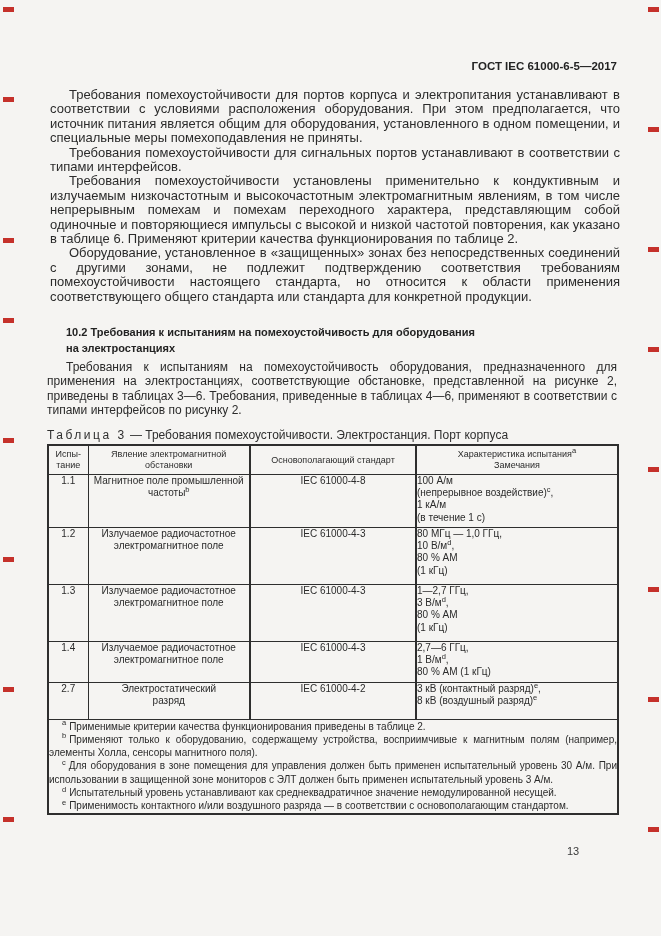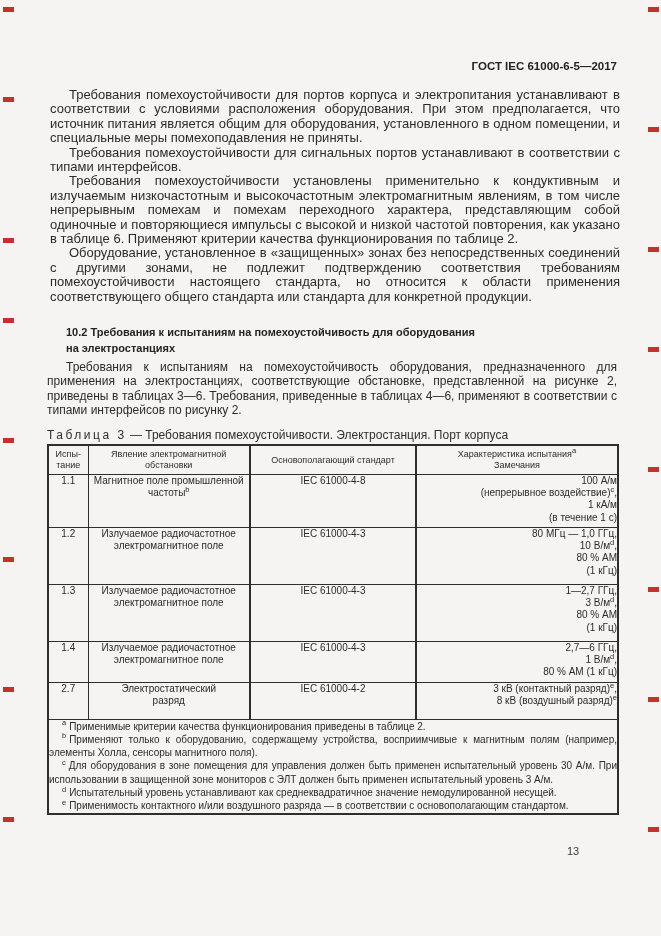--- a/index.html
+++ b/index.html
@@ -41,21 +41,21 @@
   }
   table.gost td,table.gost th{border:1px solid #2e2e2e;padding:0;}
   table.gost .bl{border-left:2px solid #2e2e2e;}
   tr.thead th{
     font-weight:normal;font-size:9px;line-height:10.5px;
     vertical-align:middle;text-align:center;padding:3px 2px;height:29px;box-sizing:border-box;
   }
   td.num{vertical-align:top;text-align:center;padding-top:5px;font-size:10px;}
   td.phen{vertical-align:top;text-align:center;padding:5px 4px 0;line-height:12.3px;}
   td.std{vertical-align:top;text-align:center;padding-top:5px;}
-  td.char{vertical-align:top;text-align:right;padding:4px 4px 0;line-height:12.4px;}
+  td.char{vertical-align:top;text-align:left;padding:4px 4px 0;line-height:12.4px;}
   sup{font-size:7.5px;line-height:0;}
   td.notes{
     border-top:1px solid #2e2e2e;padding:3px 8px 8px;
     font-size:10px;line-height:13.3px;text-align:justify;
   }
   td.notes p{margin:0;text-indent:13px;}
   td.notes sup{margin-right:3px;}
   .page-number{
     position:absolute;top:845px;left:567px;
     font-size:11px;color:#3a3a3a;

